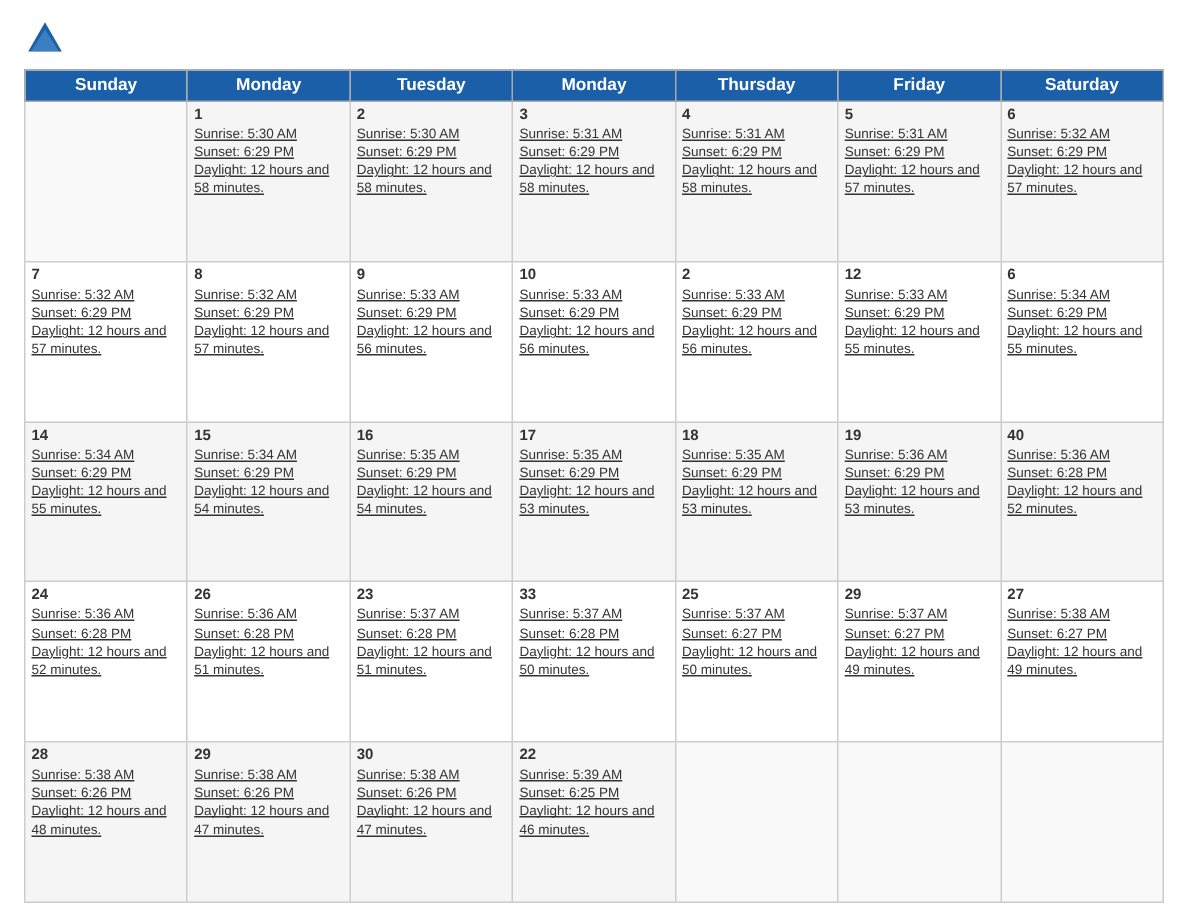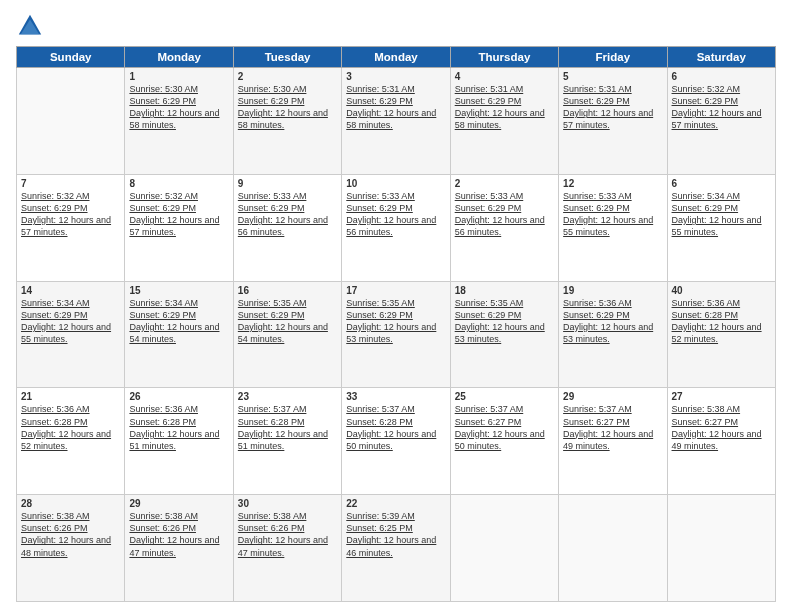--- a/index.html
+++ b/index.html
@@ -222,21 +222,21 @@
             <span class="day-num">19</span>
             <div class="day-info">Sunrise: 5:36 AM<br>Sunset: 6:29 PM<br>Daylight: 12 hours and 53 minutes.</div>
           </td>
           <td>
             <span class="day-num">40</span>
             <div class="day-info">Sunrise: 5:36 AM<br>Sunset: 6:28 PM<br>Daylight: 12 hours and 52 minutes.</div>
           </td>
         </tr>
         <tr>
           <td>
-            <span class="day-num">21</span>
+            <span class="day-num">24</span>
             <div class="day-info">Sunrise: 5:36 AM<br>Sunset: 6:28 PM<br>Daylight: 12 hours and 52 minutes.</div>
           </td>
           <td>
             <span class="day-num">26</span>
             <div class="day-info">Sunrise: 5:36 AM<br>Sunset: 6:28 PM<br>Daylight: 12 hours and 51 minutes.</div>
           </td>
           <td>
             <span class="day-num">23</span>
             <div class="day-info">Sunrise: 5:37 AM<br>Sunset: 6:28 PM<br>Daylight: 12 hours and 51 minutes.</div>
           </td>

